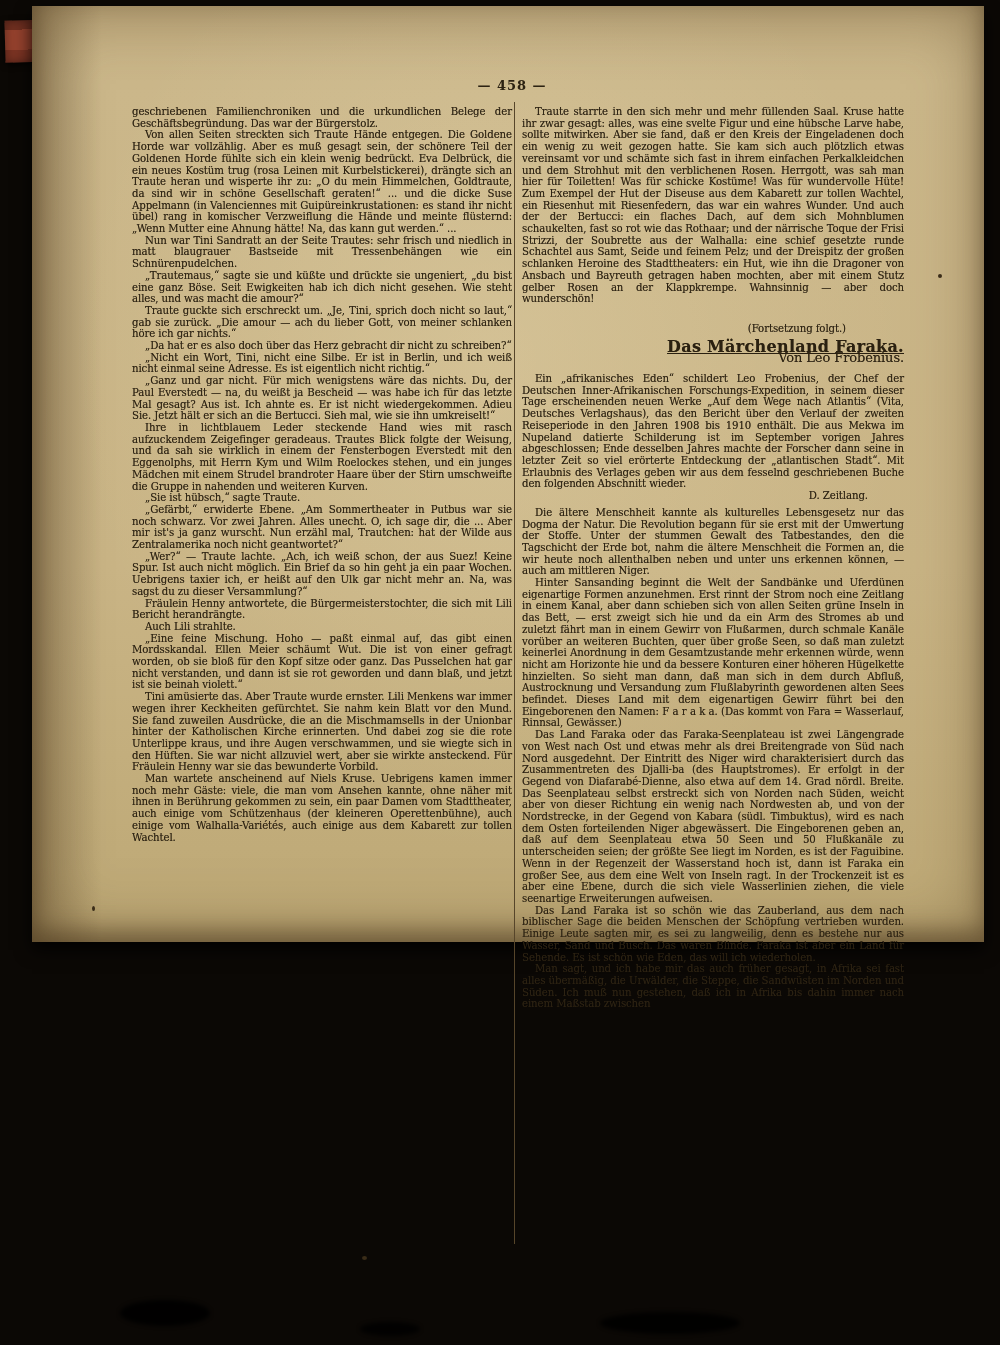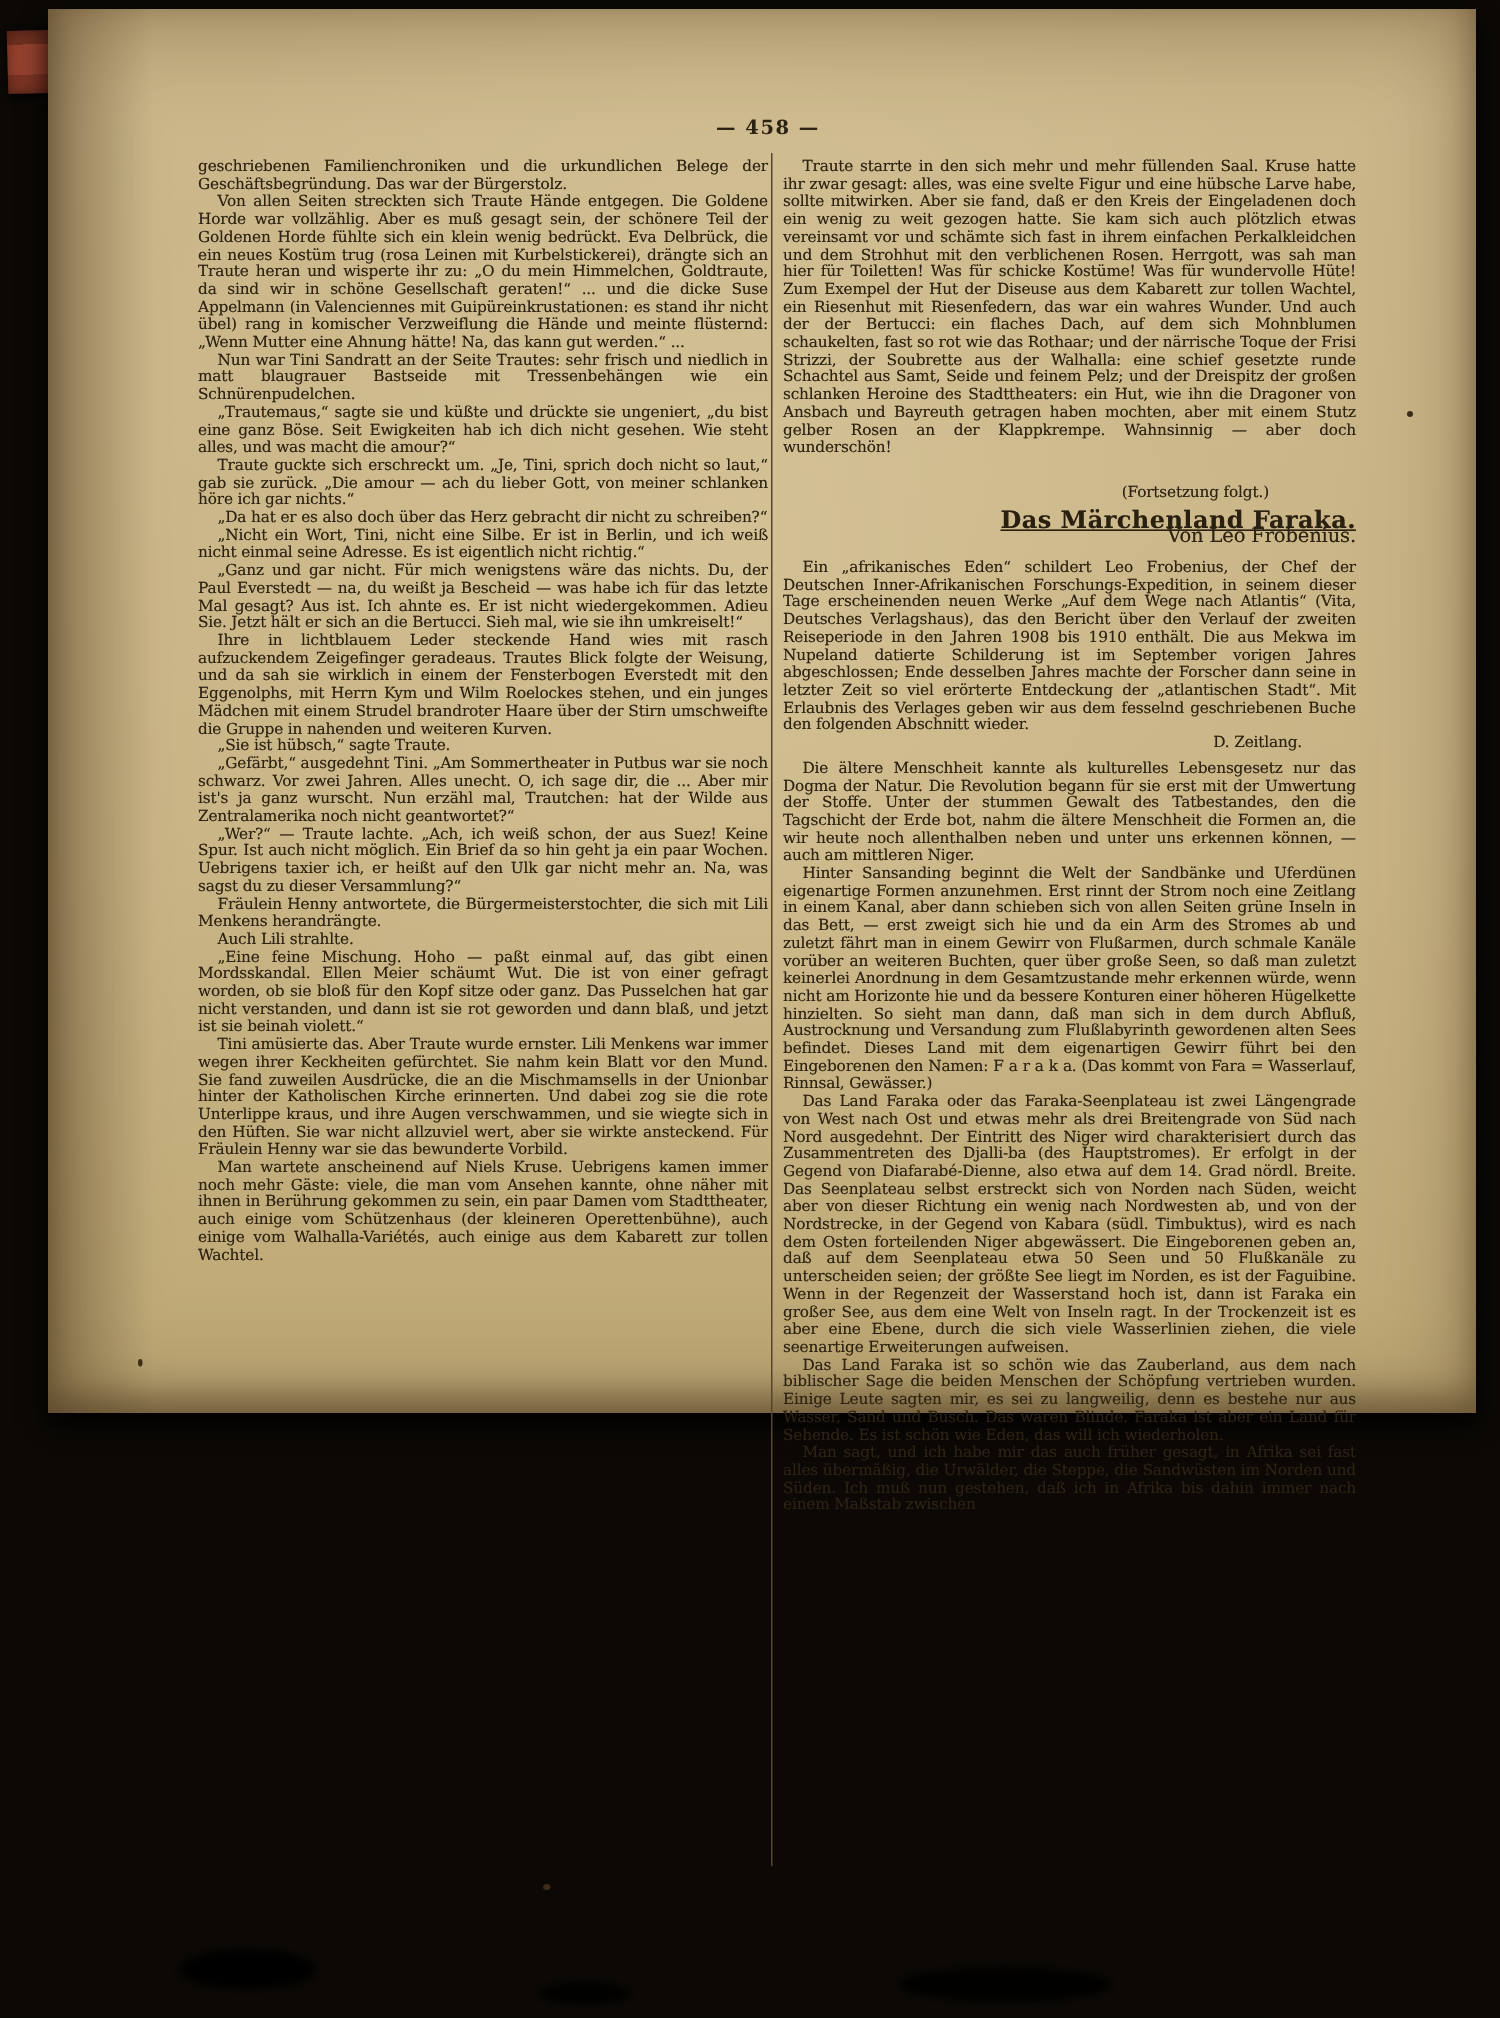--- a/index.html
+++ b/index.html
@@ -98,23 +98,23 @@
         <p>geschriebenen Familienchroniken und die urkundlichen Belege der Geschäftsbegründung. Das war der Bürgerstolz.</p>
         <p>Von allen Seiten streckten sich Traute Hände entgegen. Die Goldene Horde war vollzählig. Aber es muß gesagt sein, der schönere Teil der Goldenen Horde fühlte sich ein klein wenig bedrückt. Eva Delbrück, die ein neues Kostüm trug (rosa Leinen mit Kurbelstickerei), drängte sich an Traute heran und wisperte ihr zu: „O du mein Himmelchen, Goldtraute, da sind wir in schöne Gesellschaft geraten!“ ... und die dicke Suse Appelmann (in Valenciennes mit Guipüreinkrustationen: es stand ihr nicht übel) rang in komischer Verzweiflung die Hände und meinte flüsternd: „Wenn Mutter eine Ahnung hätte! Na, das kann gut werden.“ ...</p>
         <p>Nun war Tini Sandratt an der Seite Trautes: sehr frisch und niedlich in matt blaugrauer Bastseide mit Tressenbehängen wie ein Schnürenpudelchen.</p>
         <p>„Trautemaus,“ sagte sie und küßte und drückte sie ungeniert, „du bist eine ganz Böse. Seit Ewigkeiten hab ich dich nicht gesehen. Wie steht alles, und was macht die amour?“</p>
         <p>Traute guckte sich erschreckt um. „Je, Tini, sprich doch nicht so laut,“ gab sie zurück. „Die amour — ach du lieber Gott, von meiner schlanken höre ich gar nichts.“</p>
         <p>„Da hat er es also doch über das Herz gebracht dir nicht zu schreiben?“</p>
         <p>„Nicht ein Wort, Tini, nicht eine Silbe. Er ist in Berlin, und ich weiß nicht einmal seine Adresse. Es ist eigentlich nicht richtig.“</p>
         <p>„Ganz und gar nicht. Für mich wenigstens wäre das nichts. Du, der Paul Everstedt — na, du weißt ja Bescheid — was habe ich für das letzte Mal gesagt? Aus ist. Ich ahnte es. Er ist nicht wiedergekommen. Adieu Sie. Jetzt hält er sich an die Bertucci. Sieh mal, wie sie ihn umkreiselt!“</p>
         <p>Ihre in lichtblauem Leder steckende Hand wies mit rasch aufzuckendem Zeigefinger geradeaus. Trautes Blick folgte der Weisung, und da sah sie wirklich in einem der Fensterbogen Everstedt mit den Eggenolphs, mit Herrn Kym und Wilm Roelockes stehen, und ein junges Mädchen mit einem Strudel brandroter Haare über der Stirn umschweifte die Gruppe in nahenden und weiteren Kurven.</p>
         <p>„Sie ist hübsch,“ sagte Traute.</p>
-        <p>„Gefärbt,“ ausgedehnt Tini. „Am Sommertheater in Putbus war sie noch schwarz. Vor zwei Jahren. Alles unecht. O, ich sage dir, die ... Aber mir ist's ja ganz wurscht. Nun erzähl mal, Trautchen: hat der Wilde aus Zentralamerika noch nicht geantwortet?“</p>
+        <p>„Gefärbt,“ erwiderte Ebene. „Am Sommertheater in Putbus war sie noch schwarz. Vor zwei Jahren. Alles unecht. O, ich sage dir, die ... Aber mir ist's ja ganz wurscht. Nun erzähl mal, Trautchen: hat der Wilde aus Zentralamerika noch nicht geantwortet?“</p>
         <p>„Wer?“ — Traute lachte. „Ach, ich weiß schon, der aus Suez! Keine Spur. Ist auch nicht möglich. Ein Brief da so hin geht ja ein paar Wochen. Uebrigens taxier ich, er heißt auf den Ulk gar nicht mehr an. Na, was sagst du zu dieser Versammlung?“</p>
-        <p>Fräulein Henny antwortete, die Bürgermeisterstochter, die sich mit Lili Menkens herandrängte.</p>
+        <p>Fräulein Henny antwortete, die Bürgermeisterstochter, die sich mit Lili Bericht herandrängte.</p>
         <p>Auch Lili strahlte.</p>
         <p>„Eine feine Mischung. Hoho — paßt einmal auf, das gibt einen Mordsskandal. Ellen Meier schäumt Wut. Die ist von einer gefragt worden, ob sie bloß für den Kopf sitze oder ganz. Das Pusselchen hat gar nicht verstanden, und dann ist sie rot geworden und dann blaß, und jetzt ist sie beinah violett.“</p>
         <p>Tini amüsierte das. Aber Traute wurde ernster. Lili Menkens war immer wegen ihrer Keckheiten gefürchtet. Sie nahm kein Blatt vor den Mund. Sie fand zuweilen Ausdrücke, die an die Mischmamsells in der Unionbar hinter der Katholischen Kirche erinnerten. Und dabei zog sie die rote Unterlippe kraus, und ihre Augen verschwammen, und sie wiegte sich in den Hüften. Sie war nicht allzuviel wert, aber sie wirkte ansteckend. Für Fräulein Henny war sie das bewunderte Vorbild.</p>
         <p>Man wartete anscheinend auf Niels Kruse. Uebrigens kamen immer noch mehr Gäste: viele, die man vom Ansehen kannte, ohne näher mit ihnen in Berührung gekommen zu sein, ein paar Damen vom Stadttheater, auch einige vom Schützenhaus (der kleineren Operettenbühne), auch einige vom Walhalla-Variétés, auch einige aus dem Kabarett zur tollen Wachtel.</p>
       </div>
 
     <div class="col col-right">
       <div>
           <p>Traute starrte in den sich mehr und mehr füllenden Saal. Kruse hatte ihr zwar gesagt: alles, was eine svelte Figur und eine hübsche Larve habe, sollte mitwirken. Aber sie fand, daß er den Kreis der Eingeladenen doch ein wenig zu weit gezogen hatte. Sie kam sich auch plötzlich etwas vereinsamt vor und schämte sich fast in ihrem einfachen Perkalkleidchen und dem Strohhut mit den verblichenen Rosen. Herrgott, was sah man hier für Toiletten! Was für schicke Kostüme! Was für wundervolle Hüte! Zum Exempel der Hut der Diseuse aus dem Kabarett zur tollen Wachtel, ein Riesenhut mit Riesenfedern, das war ein wahres Wunder. Und auch der der Bertucci: ein flaches Dach, auf dem sich Mohnblumen schaukelten, fast so rot wie das Rothaar; und der närrische Toque der Frisi Strizzi, der Soubrette aus der Walhalla: eine schief gesetzte runde Schachtel aus Samt, Seide und feinem Pelz; und der Dreispitz der großen schlanken Heroine des Stadttheaters: ein Hut, wie ihn die Dragoner von Ansbach und Bayreuth getragen haben mochten, aber mit einem Stutz gelber Rosen an der Klappkrempe. Wahnsinnig — aber doch wunderschön!</p>
         </div>

